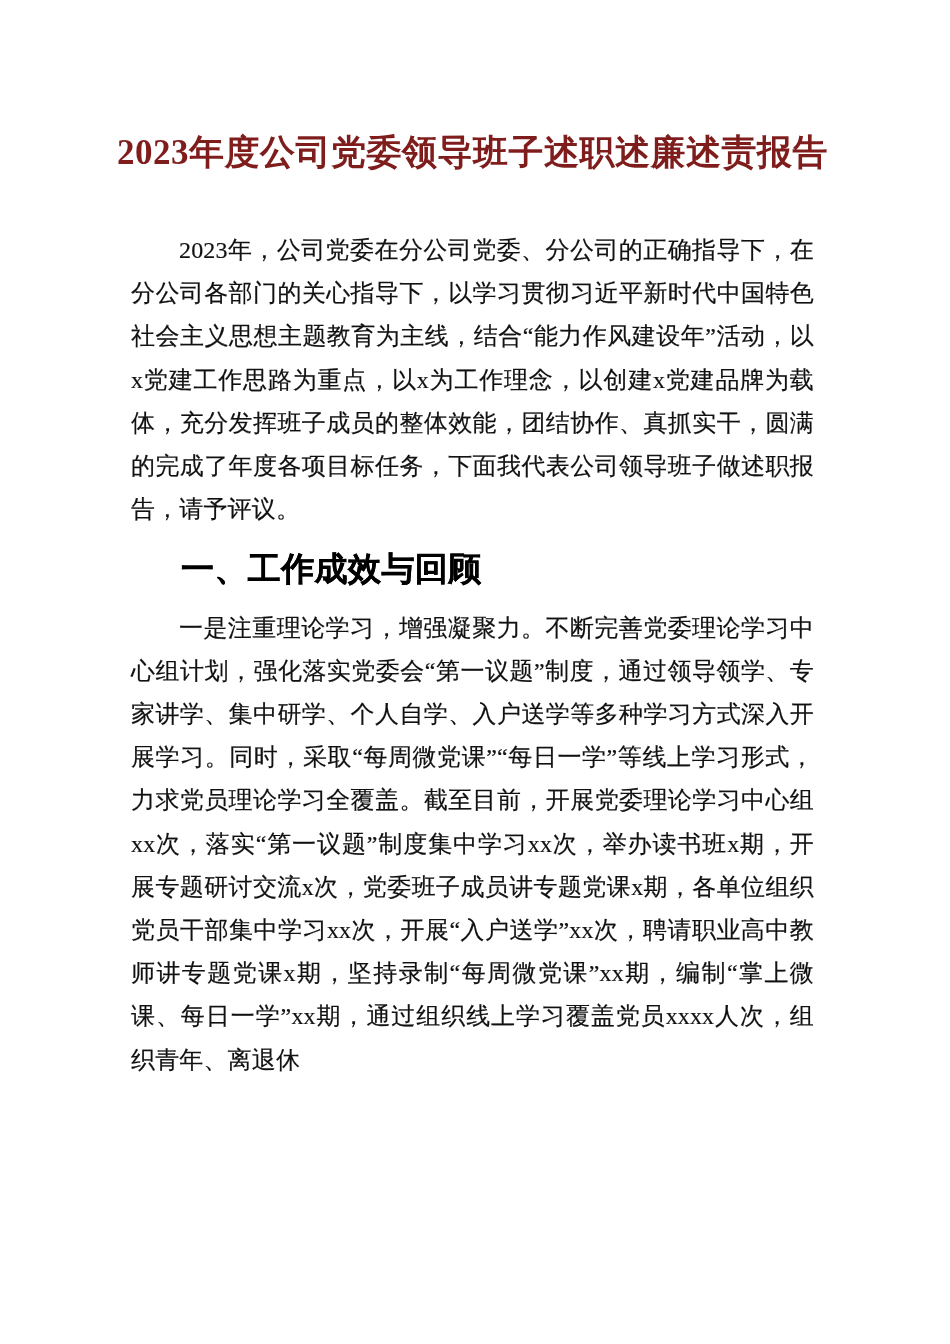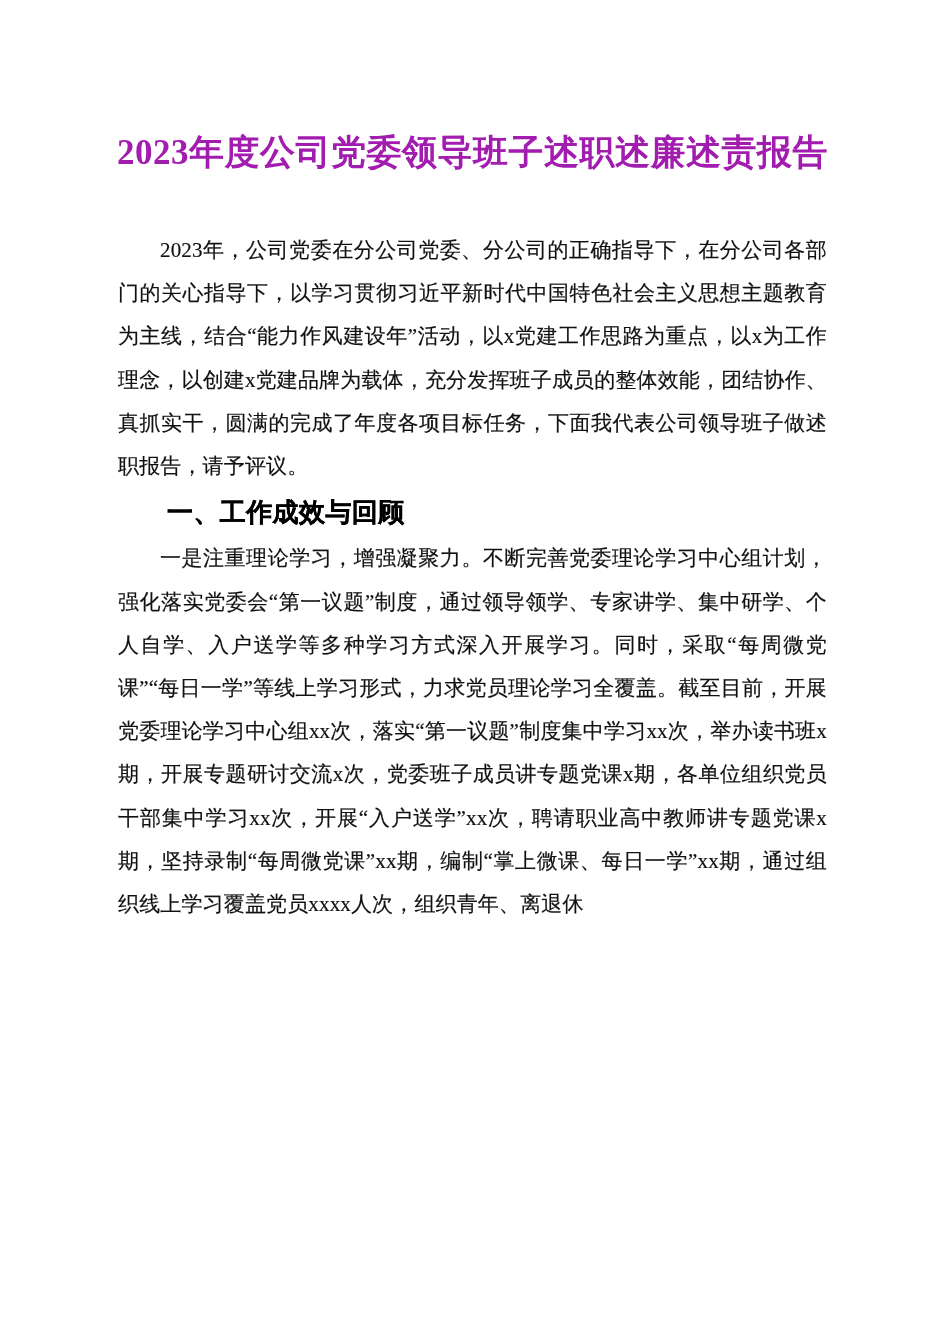--- a/index.html
+++ b/index.html
@@ -35,47 +35,47 @@
   
   .doc-title {
     font-family: "Liberation Serif", "DejaVu Serif", serif;
     font-weight: bold;
     font-size: 35px;
     line-height: 49px;
     text-align: center;
     letter-spacing: 0.5px;
     margin: 0;
     padding-top: 128px;
-    color: #a21caf;
+    color: #7f1d1d;
   }
 
   
   .body-block {
     margin-top: 52px;
   }
 
   p.para {
-    margin: 3px;
+    margin: 16px;
     font-family: "Liberation Serif", "DejaVu Serif", serif;
-    font-size: 21px;
+    font-size: 24px;
     line-height: 43.2px;
     text-align: justify;
     text-align-last: left;
     text-indent: 2em;
     letter-spacing: 0.15px;
     color: #111111;
     word-break: break-all;
     -webkit-text-stroke: 0.18px #111111;
   }
 
   
   p.heading {
     margin: 0;
     font-family: "Liberation Sans", "DejaVu Sans", sans-serif;
-    font-size: 26px;
+    font-size: 33px;
     line-height: 43.2px;
     text-indent: 2em;
     letter-spacing: 0.4px;
     color: #000000;
     font-weight: 600;
     -webkit-text-stroke: 0.25px #000000;
   }
 </style>
 </head>
 <body style="background: rgb(255, 255, 255);">

